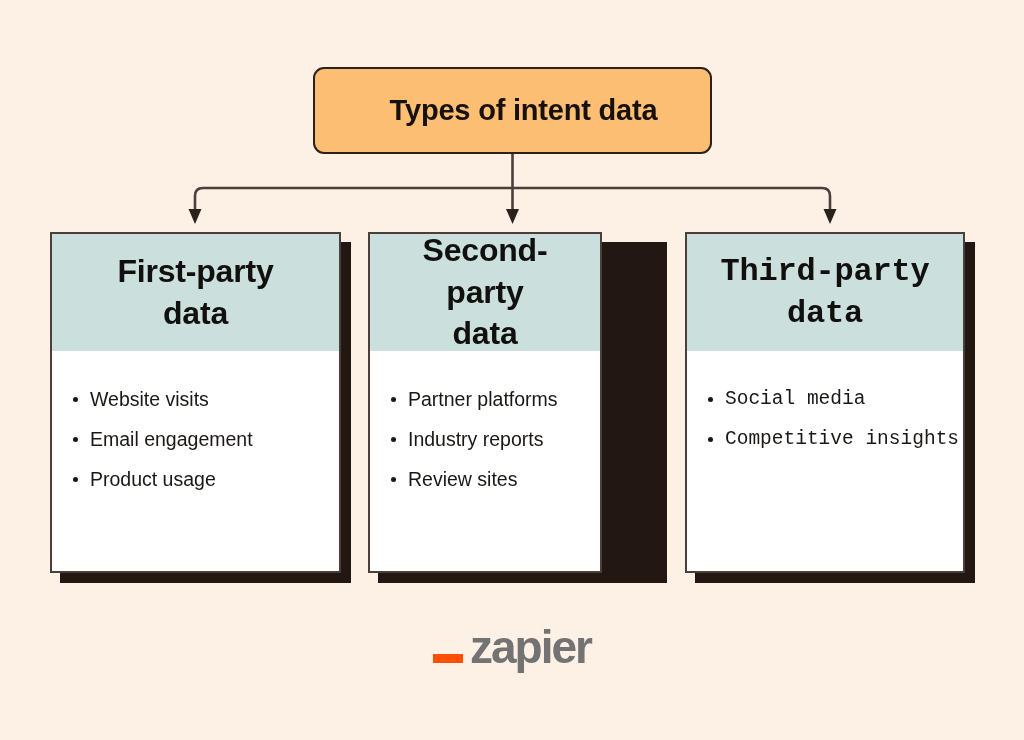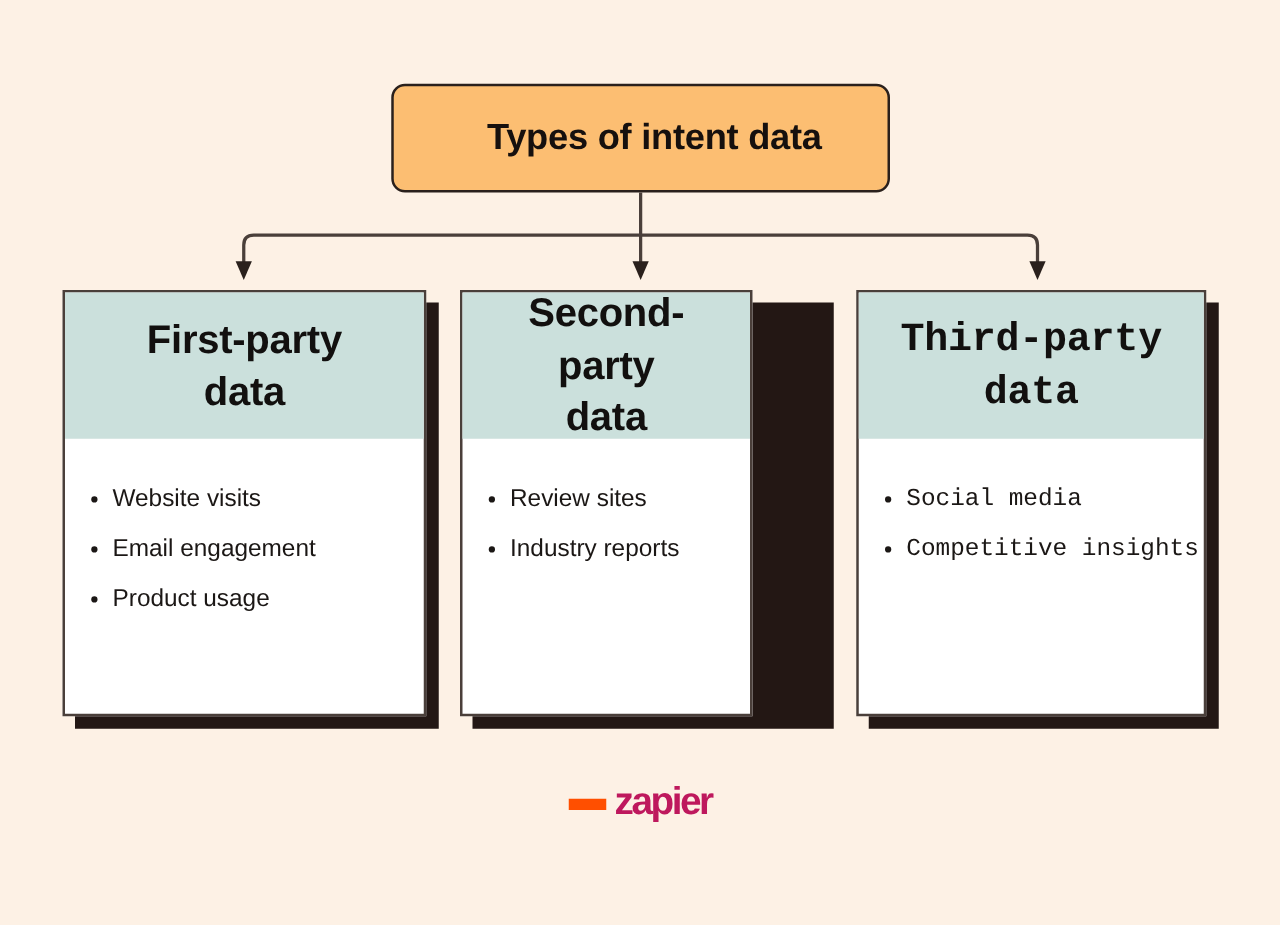--- a/index.html
+++ b/index.html
@@ -121,23 +121,23 @@
     justify-content: center;
   }
   .logo-underscore {
     width: 30px;
     height: 9px;
     background: #ff4f00;
     margin-right: 7px;
     margin-bottom: 7px;
   }
   .logo-word {
-    font-size: 31px;
+    font-size: 46px;
     font-weight: bold;
-    color: #be185d;
+    color: #737373;
     letter-spacing: -2px;
     line-height: 0.95;
   }
 </style>
 </head>
 <body>
 
 <div id="stage">
 
   <div class="title-box">
@@ -175,22 +175,23 @@
   </div>
 
   <div class="card-shadow" style="left:378px; top:242px; width:289px; height:341px;"></div>
   <div class="card" style="left:368px; width:234px; height:341px;">
     <div class="card-head">
       <div class="card-head-text">Second-party
 data</div>
     </div>
     <div class="card-body">
       <ul class="bullet-list">
+        <li>Partner platforms</li>
+        <li>Industry reports</li>
         <li>Review sites</li>
-        <li>Industry reports</li>
       </ul>
     </div>
   </div>
 
   <div class="card-shadow" style="left:695px; top:242px; width:280px; height:341px;"></div>
   <div class="card" style="left:685px; width:280px; height:341px;font-family:Liberation Mono, monospace;">
     <div class="card-head">
       <div class="card-head-text">Third-party
 data</div>
     </div>

